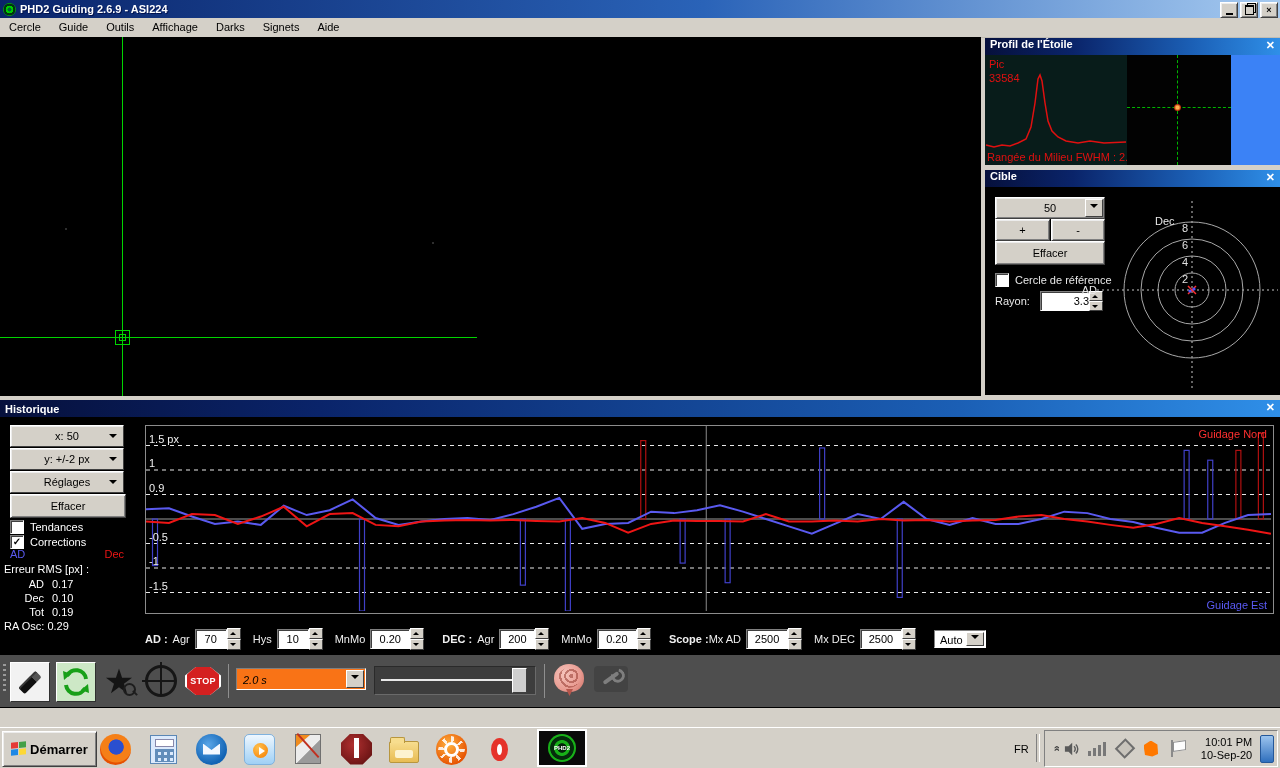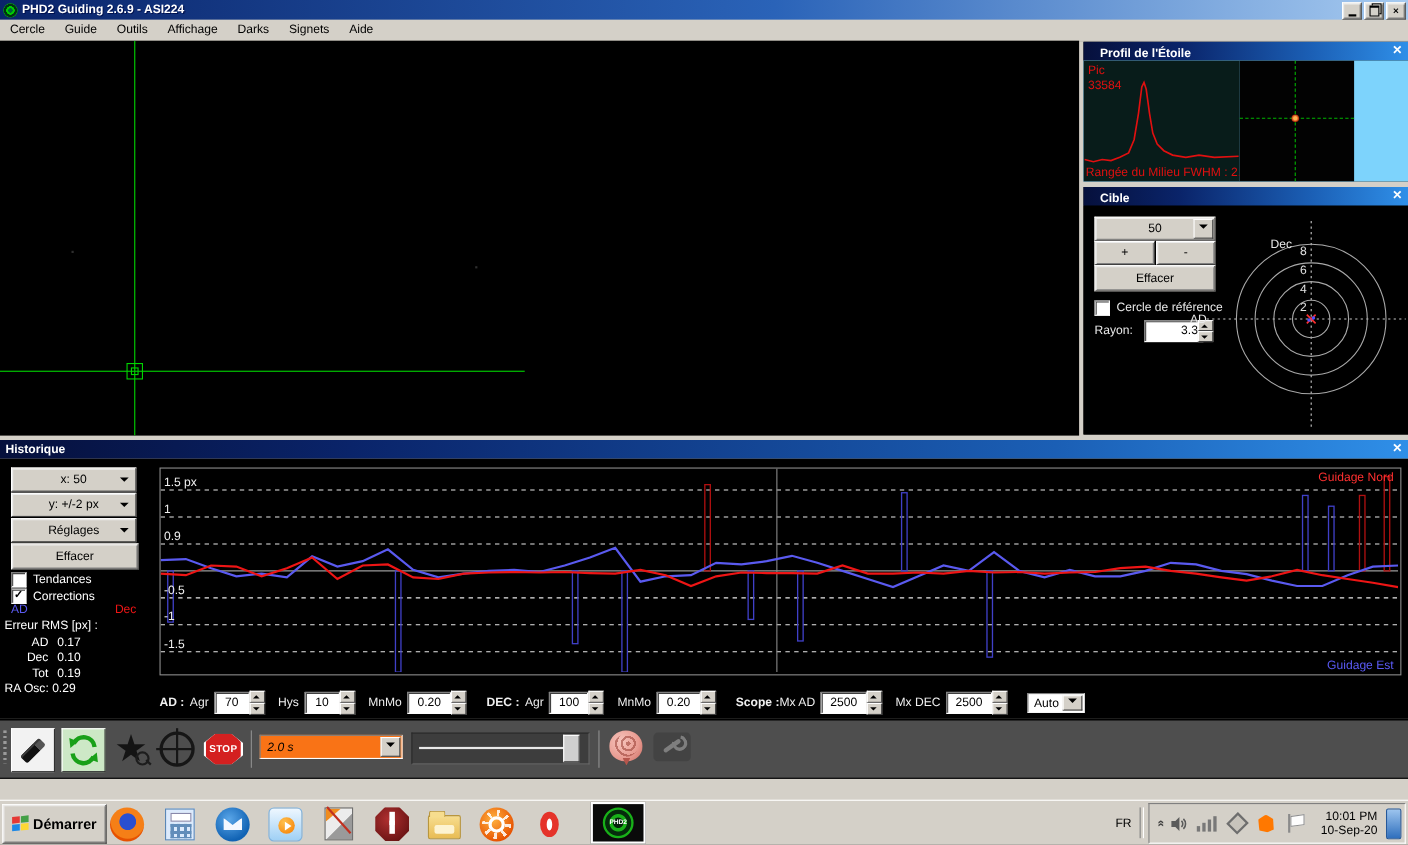--- a/index.html
+++ b/index.html
@@ -28,24 +28,24 @@
   .camera{position:absolute;left:0;top:37px;width:981px;height:359px;background:#000;overflow:hidden;}
   .ch-v{position:absolute;left:122px;top:0;width:1px;height:359px;background:#00d400;}
   .ch-h{position:absolute;left:0;top:300px;width:477px;height:1px;background:#00d400;}
   .lockbox{position:absolute;left:115px;top:293px;width:13px;height:13px;border:1px solid #00d400;
            display:flex;align-items:center;justify-content:center;}
   .lockbox i{display:block;width:5px;height:5px;border:1px solid #00d400;}
   .stardot{position:absolute;width:2px;height:2px;background:#2e2e2e;}
   
   .panel-title{position:absolute;left:0;top:0;width:100%;height:17px;
     background:linear-gradient(90deg,#06103c,#0a246a 30%,#1b5fb5 70%,#2f8fe8);
-    color:#fff;font-weight:bold;display:flex;align-items:flex-end;padding-left:15px;box-sizing:border-box;}
+    color:#fff;font-weight:bold;display:flex;align-items:flex-start;padding-left:5px;box-sizing:border-box;}
   .panel-close{position:absolute;right:5px;top:1px;color:#fff;font-weight:bold;font-size:11px;}
   .profil{position:absolute;left:985px;top:38px;width:295px;height:127px;background:#000;}
-  .profil-body{position:absolute;left:0;top:17px;width:295px;height:110px;background:#7dd3fc;overflow:hidden;}
+  .profil-body{position:absolute;left:0;top:17px;width:295px;height:110px;background:#3b82f6;overflow:hidden;}
   .profil-curvebox{position:absolute;left:0;top:0;width:142px;height:110px;background:#081c1a;}
   .profil-pic{position:absolute;left:4px;top:2px;color:#e01010;line-height:14px;white-space:pre-line;}
   .profil-fwhm{position:absolute;left:2px;bottom:2px;width:140px;color:#e01010;white-space:nowrap;overflow:hidden;}
   .starimg{position:absolute;left:142px;top:0;width:104px;height:110px;background:#020202;}
   .starimg .dv{position:absolute;left:50px;top:0;width:0;height:110px;border-left:1px dashed #00b400;}
   .starimg .dh{position:absolute;left:0;top:52px;width:104px;height:0;border-top:1px dashed #00b400;}
   .starimg .star{position:absolute;left:47px;top:49px;width:7px;height:7px;border-radius:50%;
                  background:radial-gradient(circle,#ffb050 0 30%,#c83c10 60%,rgba(80,20,0,.2));}
   .cible{position:absolute;left:985px;top:170px;width:295px;height:225px;background:#000;}
   .cible-body{position:absolute;left:0;top:17px;width:295px;height:208px;background:#000;color:#e8e8e8;}
@@ -414,21 +414,21 @@
             <b class="u"></b>
             <b class="d"></b>
           </span>
         </span>
         <i class="gp-gap20"></i>
       <span class="gp-bold">DEC :</span>
         <i class="gp-gap5"></i>
       <span>Agr</span>
         <i class="gp-gap5"></i>
       <span class="spinbox">
-          <span class="spinval" style="width:34px;">100</span>
+          <span class="spinval" style="width:34px;">200</span>
           <span class="spin12">
             <b class="u"></b>
             <b class="d"></b>
           </span>
         </span>
         <i class="gp-gap14"></i>
       <span>MnMo</span>
         <i class="gp-gap5"></i>
       <span class="spinbox">
           <span class="spinval" style="width:38px;">0.20</span>

